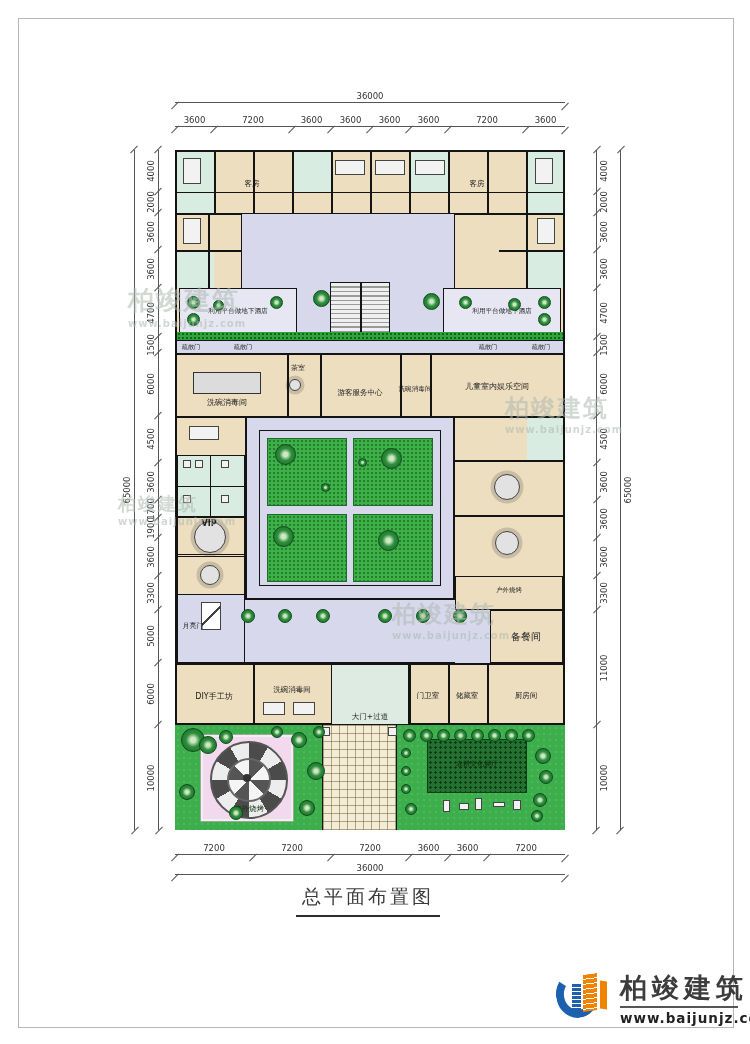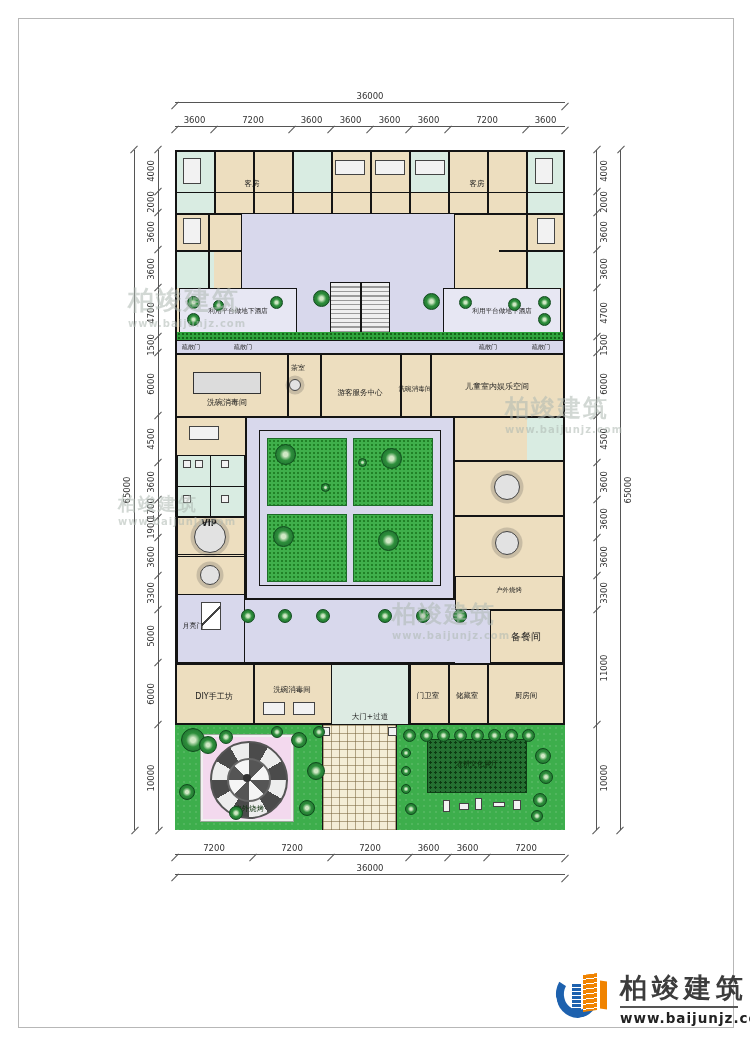--- a/index.html
+++ b/index.html
@@ -433,20 +433,21 @@
   </div>
   <div class="wm" style="left:392px;top:598px;">
     <div class="wm-b" style="font-size:24px;">柏竣建筑</div>
     <div class="wm-u">www.baijunjz.com</div>
   </div>
   <div class="wm" style="left:118px;top:492px;">
     <div class="wm-b" style="font-size:18px;">柏竣建筑</div>
     <div class="wm-u">www.baijunjz.com</div>
   </div>
 
+  <div class="title">总平面布置图</div>
 
   <div class="logo-icon">
     <div class="li-arc"></div>
     <div class="li-blue-b"></div>
     <div class="li-orange"></div>
     <div class="li-orange2"></div>
   </div>
   <div class="logo-brand">柏竣建筑</div>
   <div class="logo-line"></div>
   <div class="logo-url">www.baijunjz.com</div>

